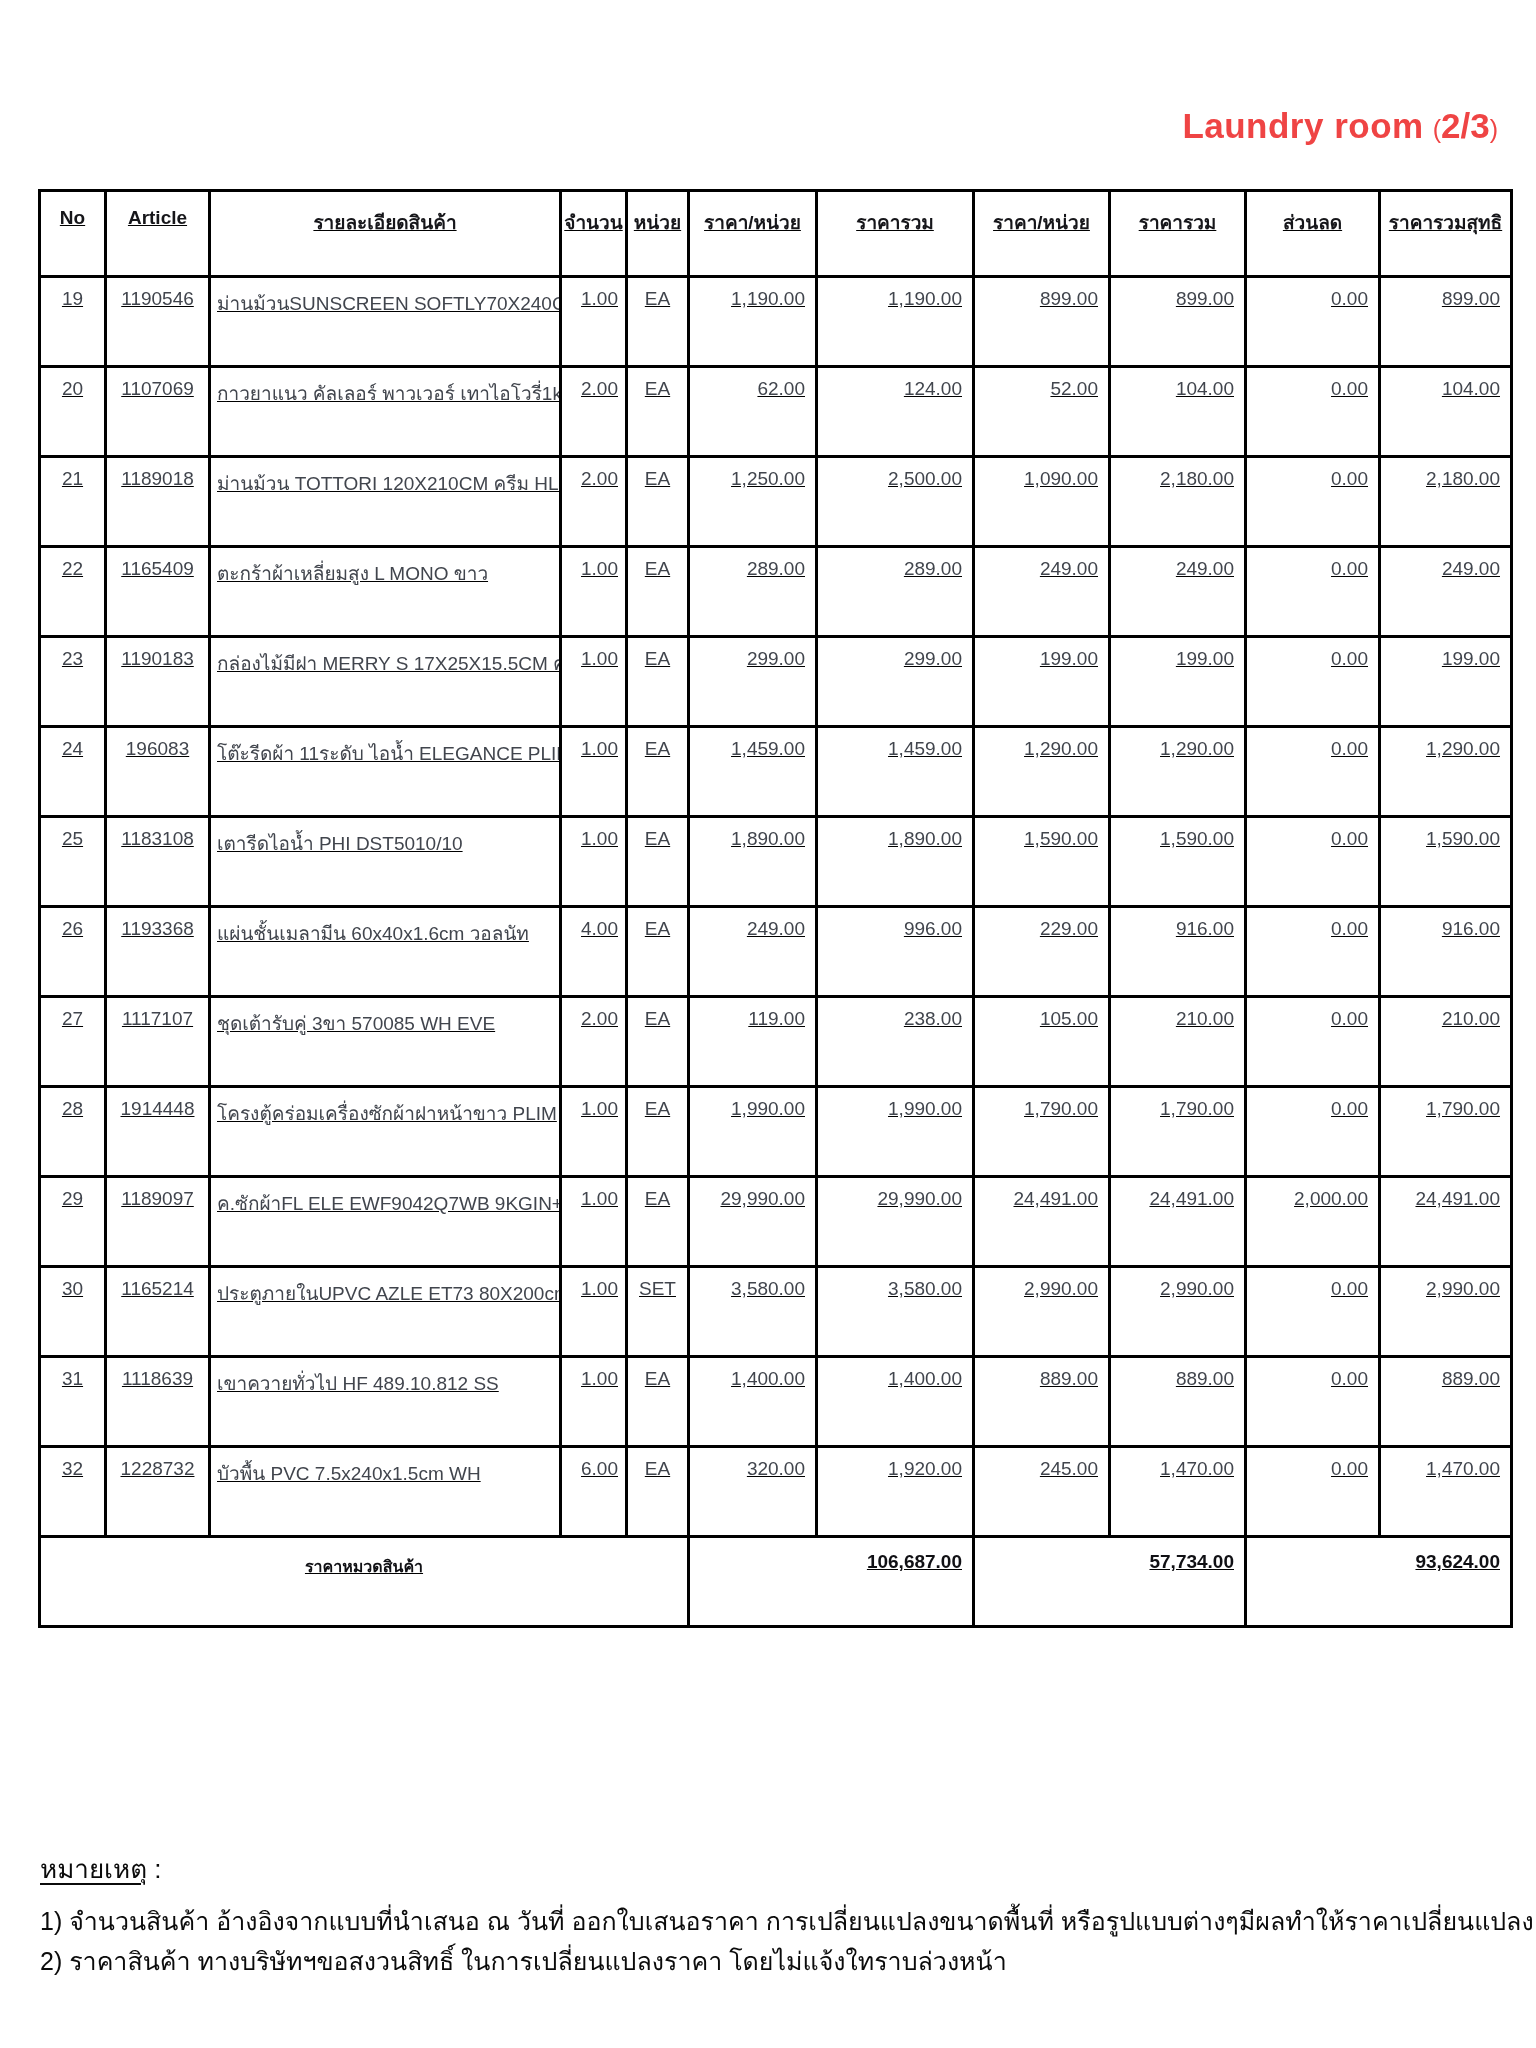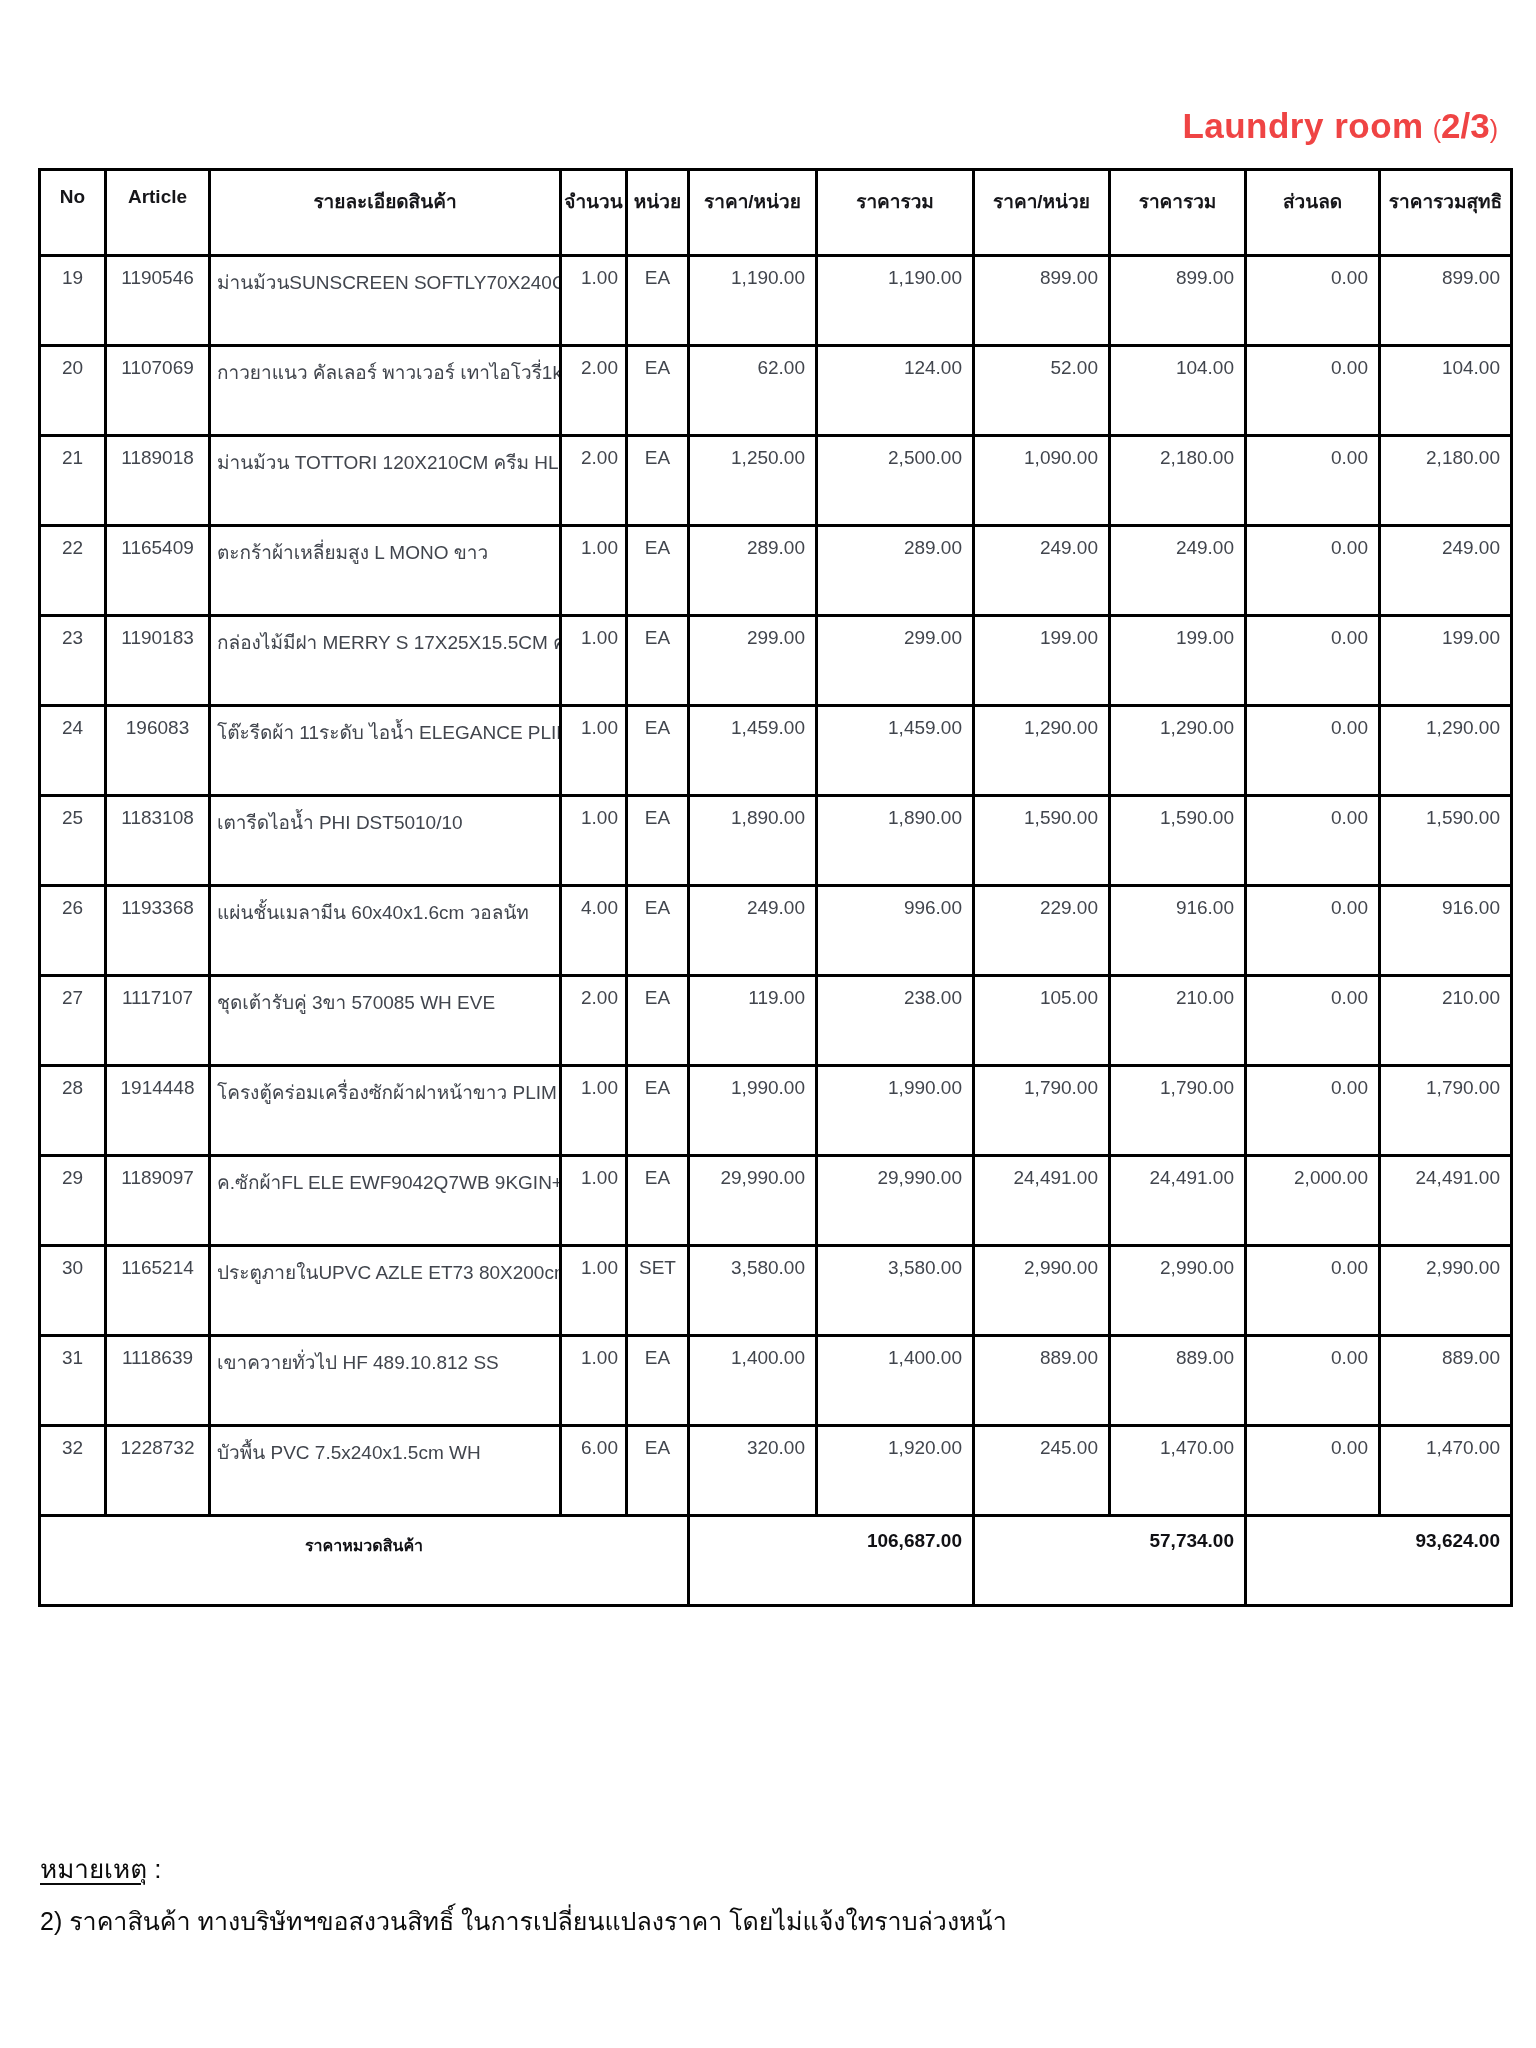--- a/index.html
+++ b/index.html
@@ -12,23 +12,24 @@
   .page-title{
     position:absolute;top:106px;right:38px;
     color:#ef4444;white-space:nowrap;
   }
   .page-title .t-main{font-size:35px;font-weight:700;letter-spacing:.5px;margin-right:9px;}
   .page-title .t-paren{font-size:25px;font-weight:400;}
   .page-title .t-page{font-size:35px;font-weight:700;}
 
   
   table.quote{
-    position:absolute;left:38px;top:168px;
+    position:absolute;left:38px;top:189px;
     width:1472px;border-collapse:collapse;table-layout:fixed;
     background:#fff;
+    text-decoration:underline;
   }
   table.quote th, table.quote td{
     border:3px solid #000;
     vertical-align:top;
     overflow:hidden;
   }
   table.quote th{
     height:68px;padding:15px 2px 0 2px;
     font-size:19px;font-weight:700;color:#16161a;
     text-align:center;white-space:nowrap;
@@ -307,14 +308,15 @@
       <td class="s-label" colspan="5">ราคาหมวดสินค้า</td>
       <td class="s-num" colspan="2">106,687.00</td>
       <td class="s-num" colspan="2">57,734.00</td>
       <td class="s-num" colspan="2">93,624.00</td>
     </tr>
   </tfoot>
 </table>
 
 <div class="notes">
   <p class="notes-heading"><span class="u">หมายเหตุ</span><span> :</span></p>
+  <p class="note-line">1) จำนวนสินค้า อ้างอิงจากแบบที่นำเสนอ ณ วันที่ ออกใบเสนอราคา การเปลี่ยนแปลงขนาดพื้นที่ หรือรูปแบบต่างๆมีผลทำให้ราคาเปลี่ยนแปลง</p>
   <p class="note-line">2) ราคาสินค้า ทางบริษัทฯขอสงวนสิทธิ์ ในการเปลี่ยนแปลงราคา โดยไม่แจ้งใทราบล่วงหน้า</p>
 </div>
 
 </body></html>

